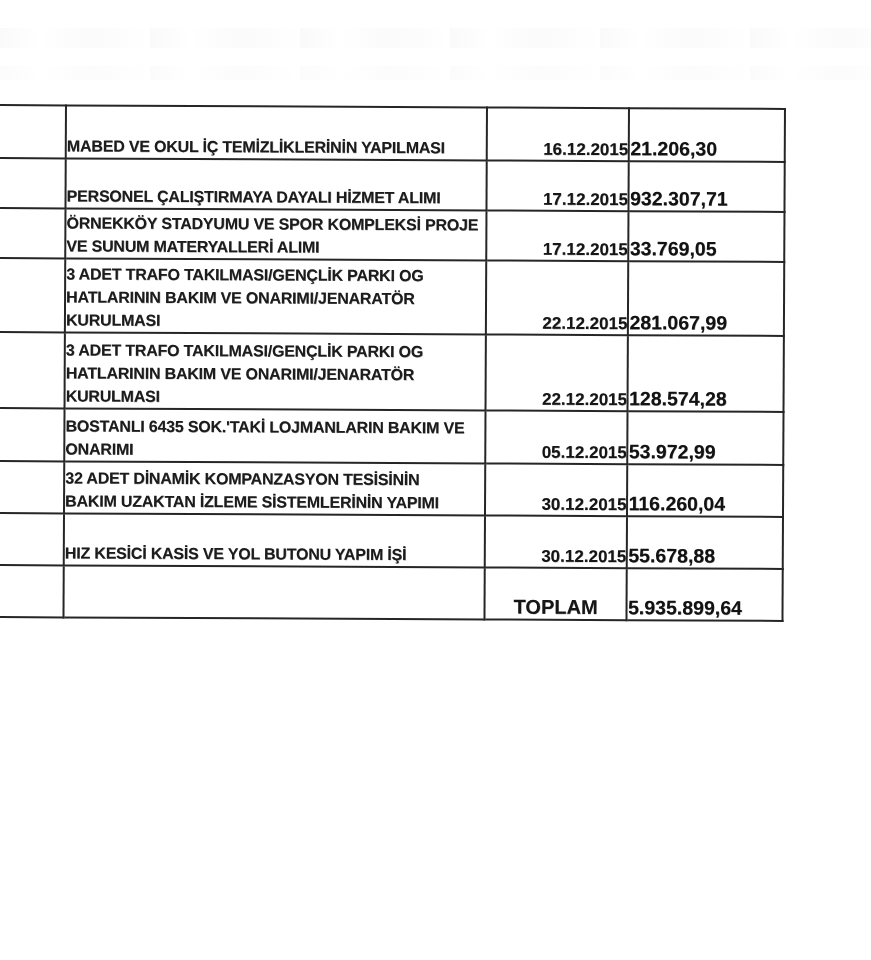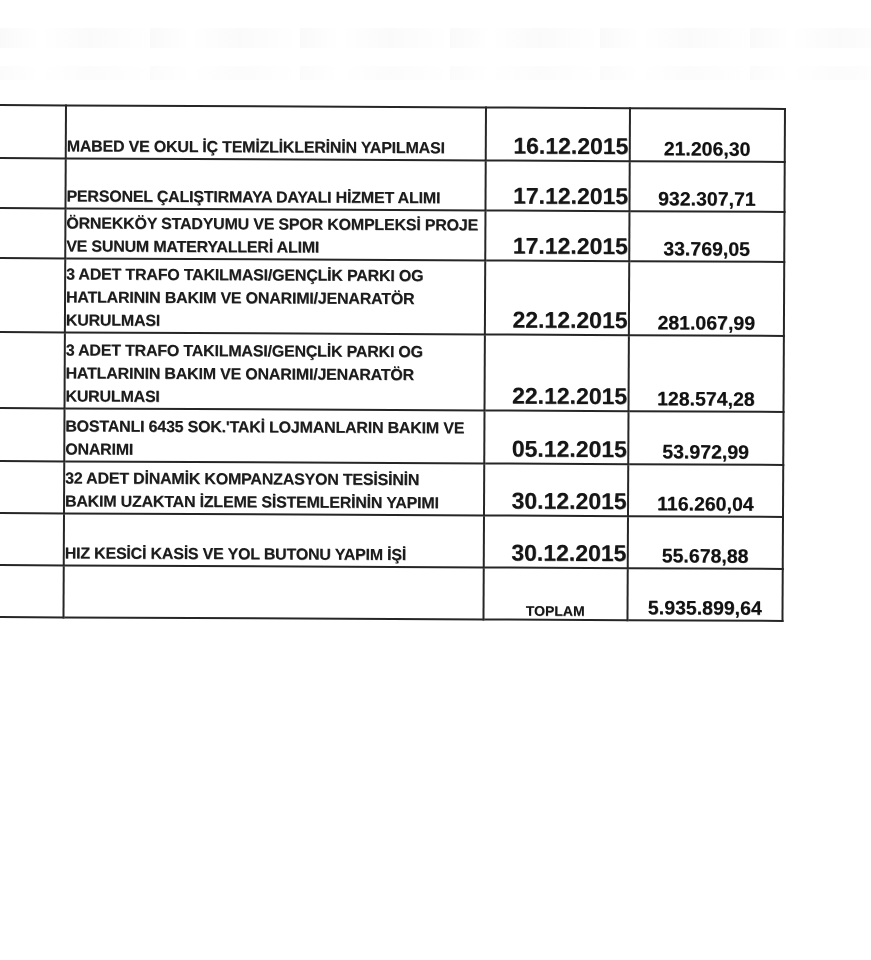--- a/index.html
+++ b/index.html
@@ -54,39 +54,39 @@
     font-size: 16px;
     line-height: 23px;
     letter-spacing: -0.2px;
     color: #1c1c1c;
     padding: 2px 4px 6px 5px;
     white-space: pre-line;
     text-shadow: 0.4px 0.4px 0 rgba(30,30,30,0.5);
   }
   td.cell-date {
     font-weight: bold;
-    font-size: 23px;
+    font-size: 17px;
     color: #161616;
     text-align: right;
     padding: 2px 6px 7px 2px;
     text-shadow: 0.4px 0.4px 0 rgba(30,30,30,0.5);
   }
   td.cell-amount {
     font-weight: bold;
     font-size: 19.5px;
     color: #121212;
-    text-align: center;
+    text-align: left;
     padding: 2px 5px 4px 2px;
     text-shadow: 0.4px 0.4px 0 rgba(30,30,30,0.5);
     border-radius: 6px;
   }
   td.cell-total-label {
     text-align: center;
     padding: 2px 2px 8px 2px;
-    font-size: 14px;
+    font-size: 20px;
   }
 </style>
 </head>
 <body style="background: rgb(255, 255, 255);">
 
 <div class="page">
   <div class="smudge smudge-1"></div>
   <div class="smudge smudge-2"></div>
 
   <table class="expense-table">

